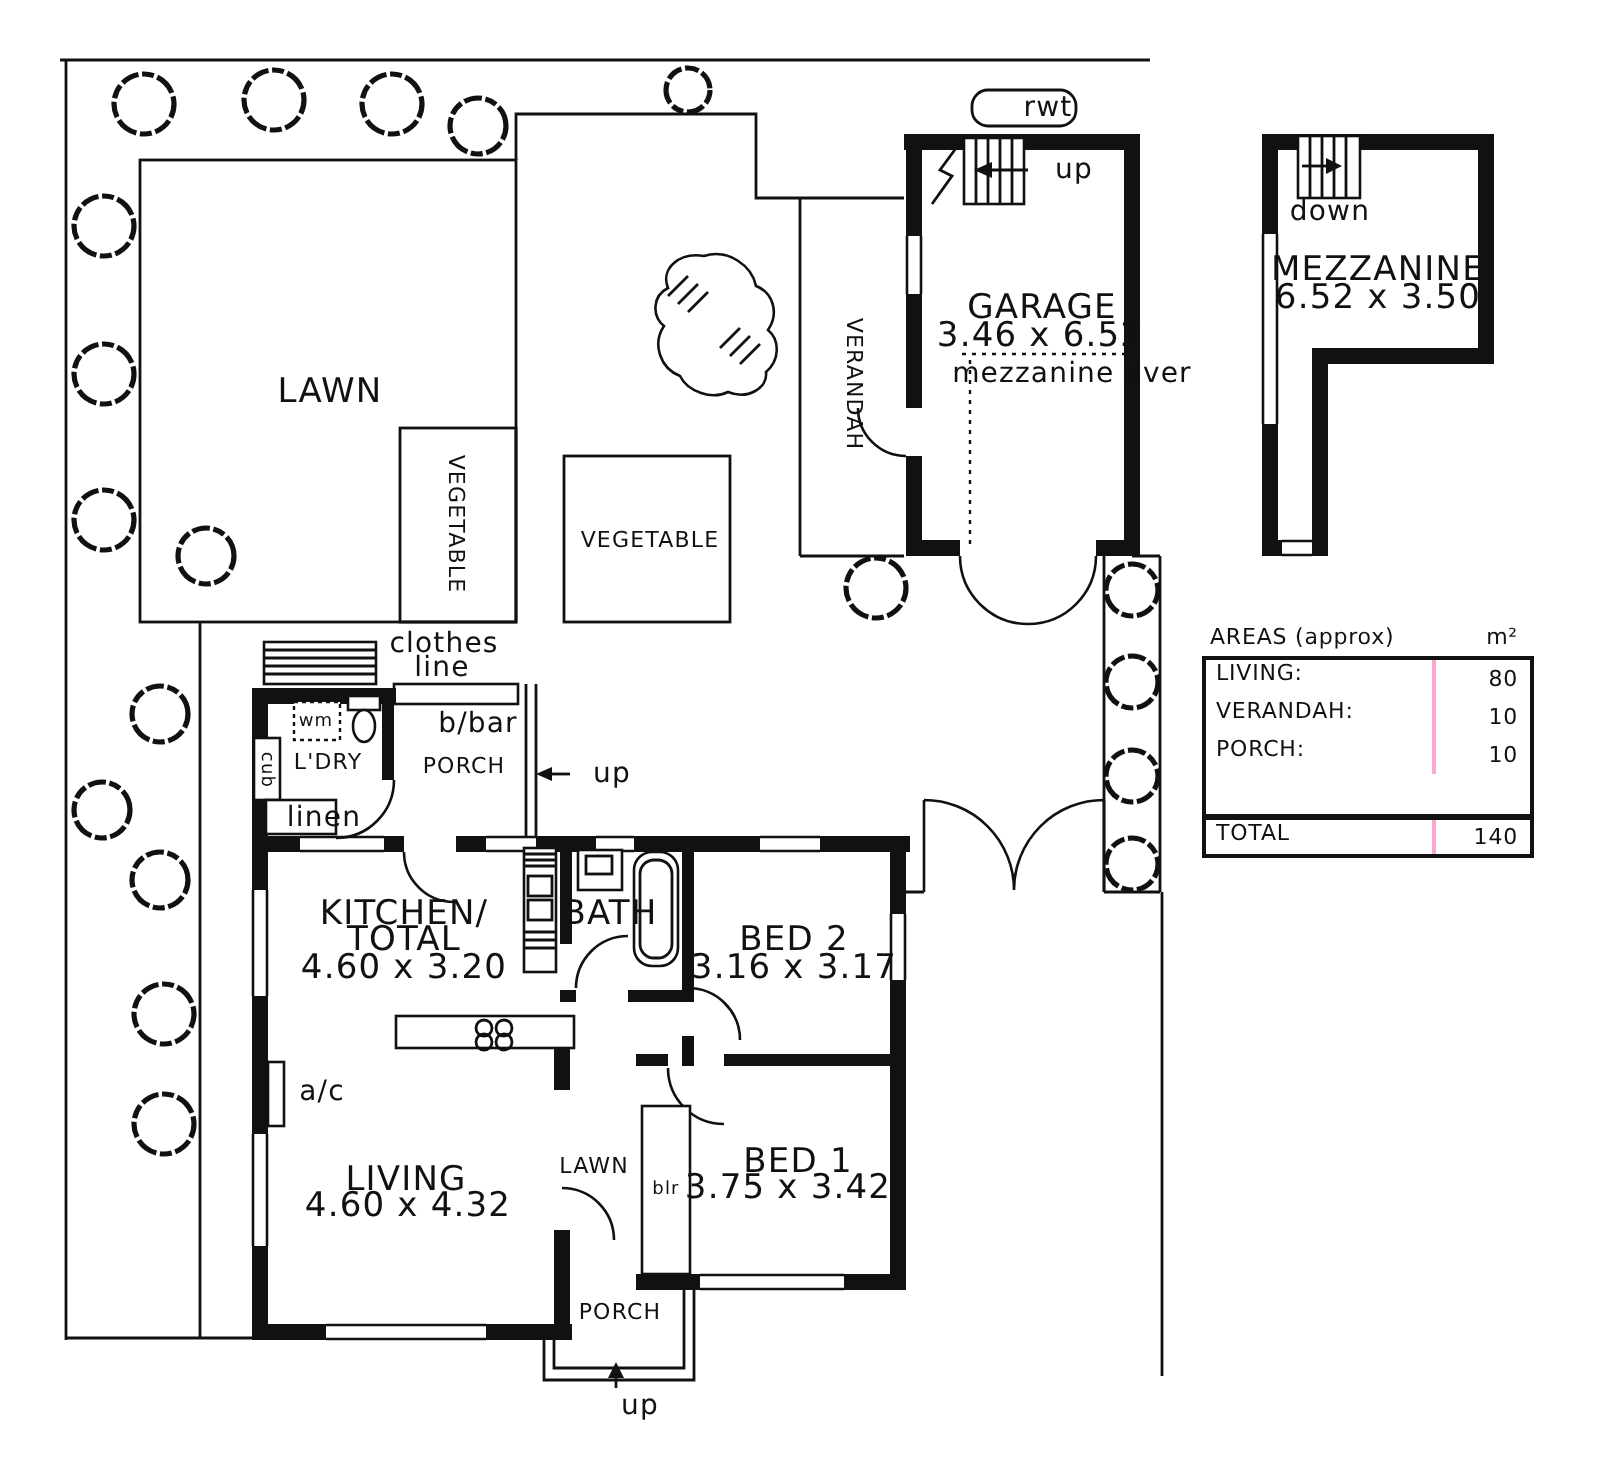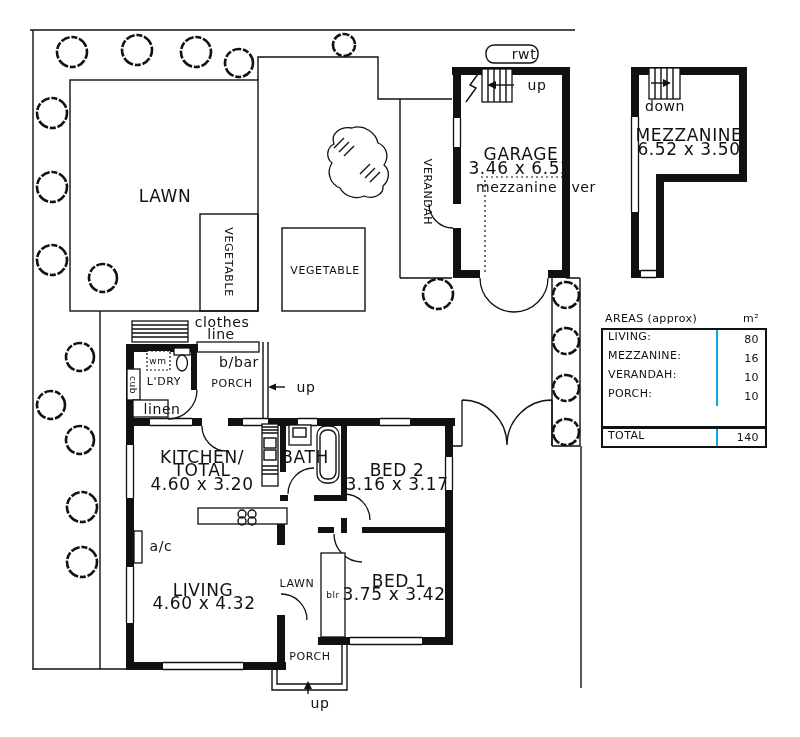--- a/index.html
+++ b/index.html
@@ -17,21 +17,21 @@
   .tree{fill:#fff;stroke:#111;stroke-width:2.6;stroke-dasharray:7 1.8 9 1.8 6 1.8 11 1.8 8 1.8;}
   .ah{fill:#111;stroke:none;}
   .lbl{position:absolute;transform:translate(-50%,-50%);white-space:pre;letter-spacing:.6px;color:#111;}
   .r90{transform:translate(-50%,-50%) rotate(90deg);}
   .s9{font-size:9px;}.s10{font-size:14px;margin-left:12px;}.s11{font-size:11px;}.s12{font-size:17px;}
   .areas{position:absolute;left:601px;top:312px;width:166px;font-size:11px;letter-spacing:.4px;}
   .areas-head{display:flex;justify-content:space-between;padding:0 8px 3px 4px;}
   .areas-box{border:2px solid #111;background:#fff;}
   .arow{display:flex;height:19px;}
   .alabel{width:108px;padding-left:5px;}
-  .aval{flex:1;align-self:stretch;border-left:2px solid #0ea5e9;display:flex;align-items:center;
+  .aval{flex:1;align-self:stretch;border-left:2px solid #f9a8d4;display:flex;align-items:center;
         justify-content:flex-end;padding-right:6px;}
   .arow.total{border-top:3px solid #111;height:17px;margin-top:20px;}
 </style>
 </head>
 <body>
 
 <div id="stage">
 
 <svg id="plan-svg" width="800" height="737" viewBox="0 0 800 737">
 
@@ -247,24 +247,20 @@
   <div class="areas-head">
     <span>AREAS (approx)</span>
     <span>m²</span>
   </div>
   <div class="areas-box">
     <div class="arow">
       <span class="alabel">LIVING:</span>
       <span class="aval">80</span>
     </div>
     <div class="arow">
-      <span class="alabel">MEZZANINE:</span>
-      <span class="aval">16</span>
-    </div>
-    <div class="arow">
       <span class="alabel">VERANDAH:</span>
       <span class="aval">10</span>
     </div>
     <div class="arow">
       <span class="alabel">PORCH:</span>
       <span class="aval">10</span>
     </div>
     <div class="arow total">
       <span class="alabel">TOTAL</span>
       <span class="aval">140</span>

